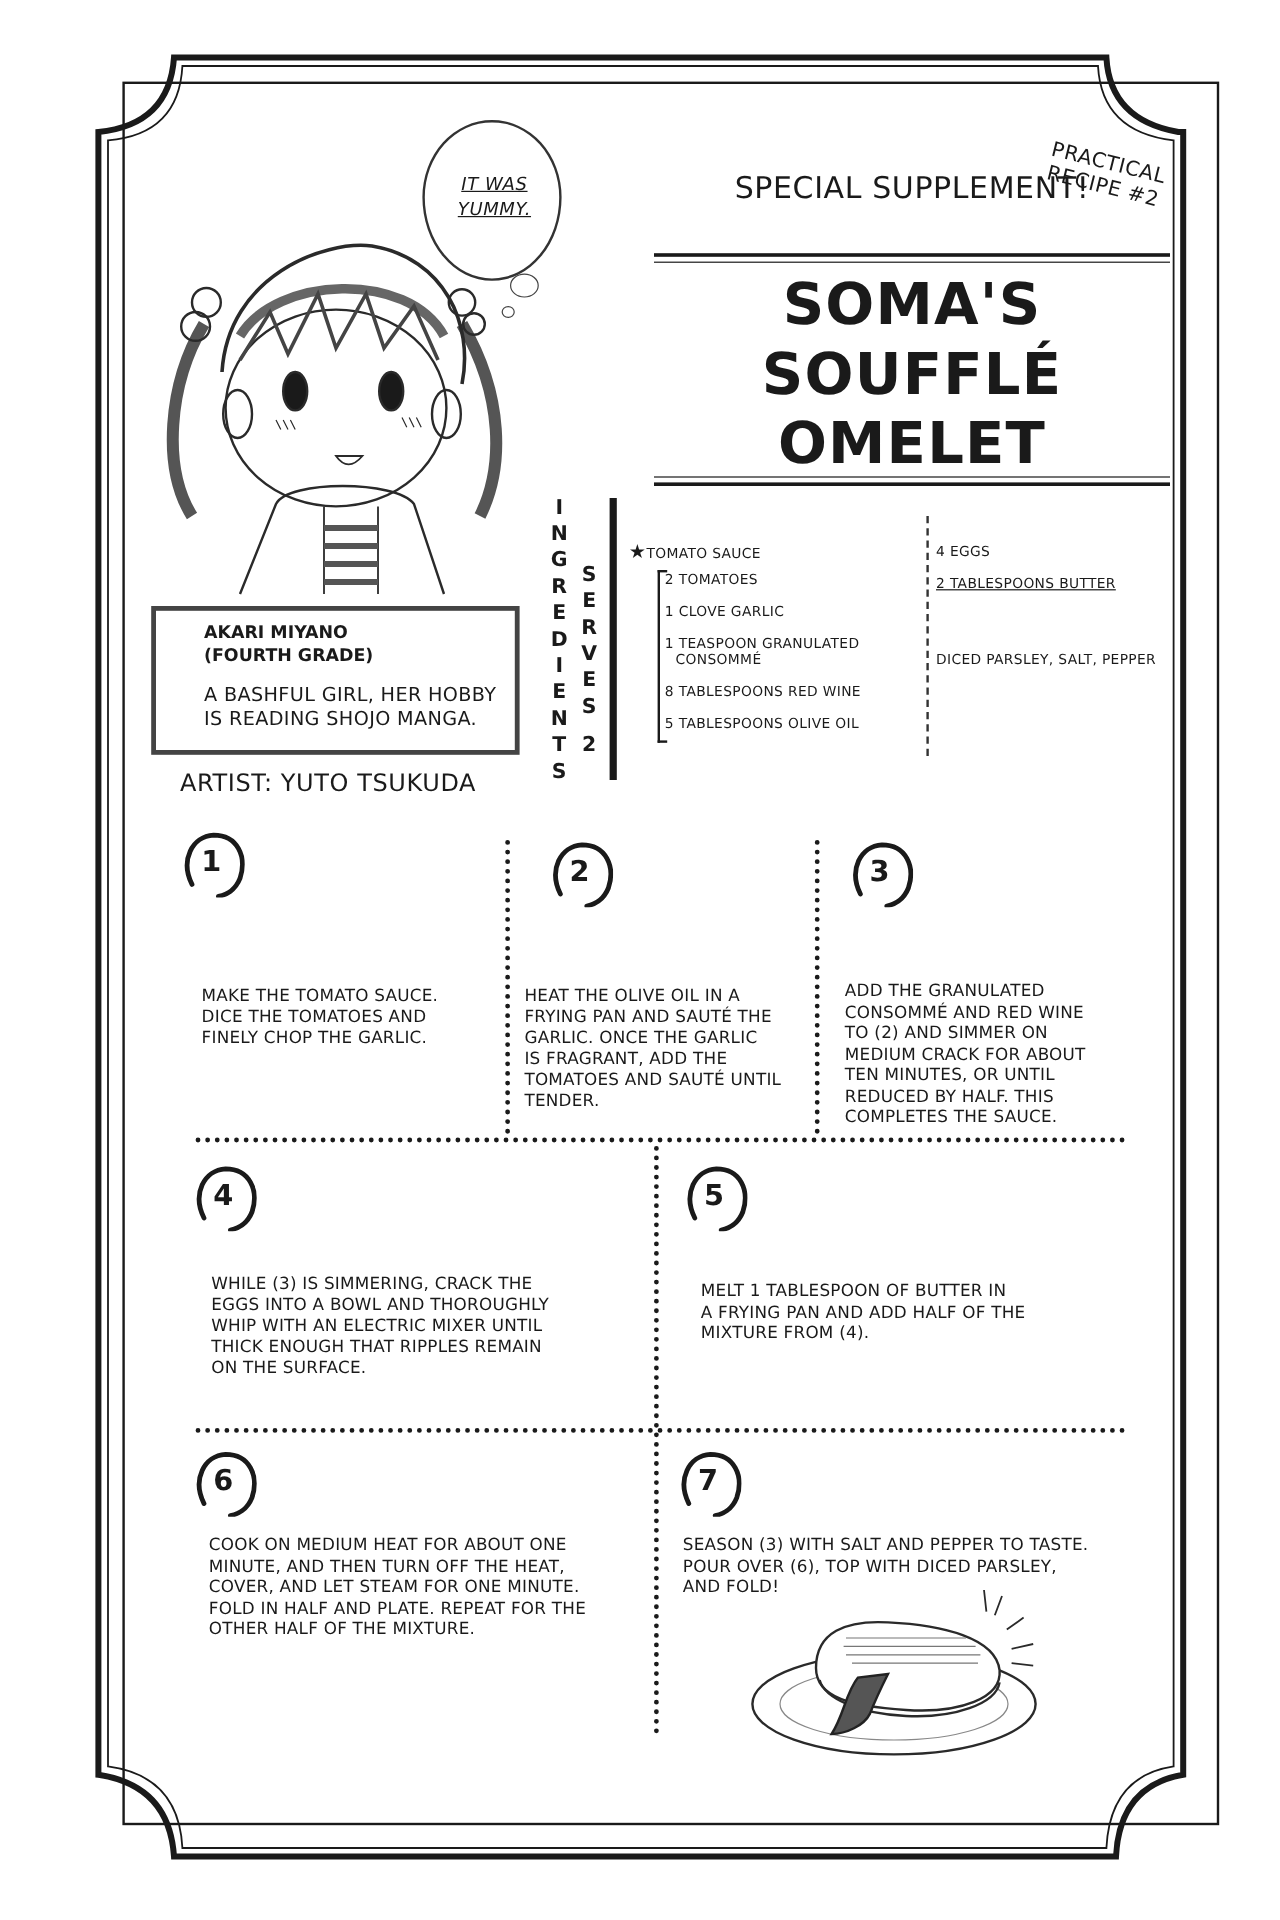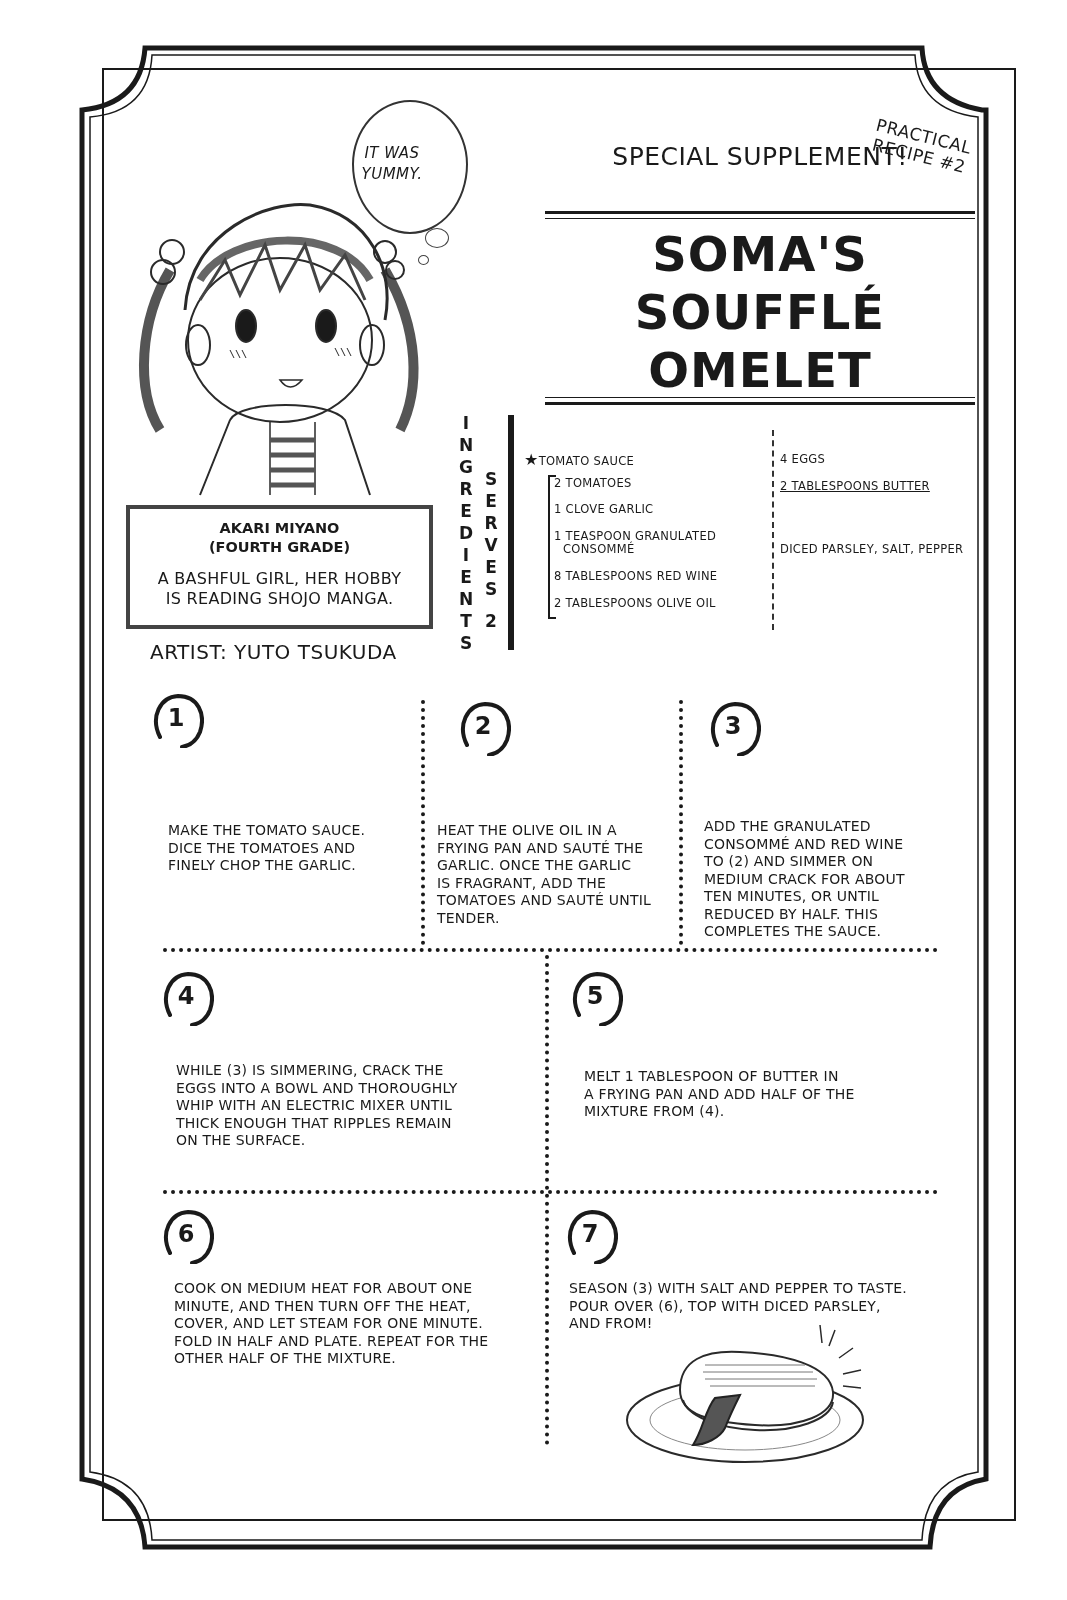--- a/index.html
+++ b/index.html
@@ -17,30 +17,30 @@
   .volume { left:560px; top:142px; width:400px; text-align:center; font-size:25px;
             line-height:30px; letter-spacing:0.5px; }
   .title { left:560px; top:225px; width:400px; text-align:center; font-size:48px;
            font-weight:bold; line-height:58px; letter-spacing:1px; }
   .rule { left:545px; width:430px; height:0; border-top:3px solid #1a1a1a; }
   .rule.thin { border-top:1.5px solid #1a1a1a; }
 
   
   .bubble { left:352px; top:100px; width:112px; height:130px; border:2px solid #333;
             border-radius:50% 50% 50% 50% / 48% 48% 52% 52%; background:#fff; }
-  .bubble-text { left:336px; top:143px; width:112px; text-align:center; font-size:15px;
-                 line-height:21px; font-style:italic; letter-spacing:0.5px; }
+  .bubble-text { left:356px; top:143px; width:112px; text-align:center; font-size:15px;
+                 line-height:21px; font-style:italic; letter-spacing:0.5px;text-decoration:underline; }
   .thought { border:1.5px solid #444; border-radius:50%; background:#fff; }
 
   
   .portrait { left:130px; top:190px; width:300px; height:310px; }
 
   
   .profile { left:126px; top:505px; width:307px; height:124px; border:4px solid #444;
-             box-sizing:border-box; text-align:center; }
+             box-sizing:border-box; text-align:left;padding-left:40px; }
   .profile .name { margin-top:10px; font-size:14.5px; font-weight:bold; line-height:19px; }
   .profile .desc { margin-top:12px; font-size:16px; line-height:20px; letter-spacing:0.3px; }
   .artist { left:150px; top:640px; font-size:20px; letter-spacing:0.5px;text-align:right; }
 
   
   .vert { font-weight:bold; font-size:17px; line-height:22px; width:20px; text-align:center; }
   .ing-bar { left:508px; top:415px; width:6px; height:235px; background:#1a1a1a; }
   .ing { font-size:11.5px; letter-spacing:0.3px; }
   .bracket { left:548px; top:475px; width:6px; height:140px; border:2px solid #1a1a1a;
              border-right:none; }
@@ -166,21 +166,21 @@
 
 <div class="abs ing" style="left:524px;top:450px;">
   <span style="font-size:16px;">★</span><span>TOMATO SAUCE</span>
 </div>
 <div class="abs bracket"></div>
 <div class="abs ing" style="left:554px;top:476px;">2 TOMATOES</div>
 <div class="abs ing" style="left:554px;top:502px;">1 CLOVE GARLIC</div>
 <div class="abs ing" style="left:554px;top:529px;">1 TEASPOON GRANULATED</div>
 <div class="abs ing" style="left:563px;top:542px;">CONSOMMÉ</div>
 <div class="abs ing" style="left:554px;top:569px;">8 TABLESPOONS RED WINE</div>
-<div class="abs ing" style="left:554px;top:596px;">2 TABLESPOONS OLIVE OIL</div>
+<div class="abs ing" style="left:554px;top:596px;">5 TABLESPOONS OLIVE OIL</div>
 
 <div class="abs dash-v"></div>
 <div class="abs ing" style="left:780px;top:452px;">4 EGGS</div>
 <div class="abs ing" style="left:780px;top:479px;text-decoration:underline;">2 TABLESPOONS BUTTER</div>
 <div class="abs ing" style="left:780px;top:518px;margin-top:24px;">DICED PARSLEY, SALT, PEPPER</div>
 
 <div class="abs dot-v" style="left:421px;top:700px;height:245px;"></div>
 <div class="abs dot-v" style="left:679px;top:700px;height:245px;"></div>
 <div class="abs dot-h" style="left:163px;top:948px;width:775px;"></div>
 <div class="abs dot-v" style="left:545px;top:955px;height:490px;"></div>
@@ -279,21 +279,21 @@
 
 <div class="abs" style="left:562px;top:1208px;">
   <svg class="step-num" viewBox="0 0 56 56">
       <use href="#brush-circle"></use>
     </svg>
   <div class="abs" style="left:0;top:12px;width:56px;text-align:center;font-size:24px;font-weight:bold;">7</div>
 </div>
 <div class="abs step-text" style="left:569px;top:1280px;">
   <div>SEASON (3) WITH SALT AND PEPPER TO TASTE.</div>
   <div>POUR OVER (6), TOP WITH DICED PARSLEY,</div>
-  <div>AND FROM!</div>
+  <div>AND FOLD!</div>
 </div>
 
 <svg class="abs omelet" width="250" height="150" viewBox="0 0 250 150">
   <g fill="none" stroke="#2a2a2a" stroke-width="2">
     <ellipse cx="120" cy="100" rx="118" ry="42" fill="#fff"></ellipse>
     <ellipse cx="120" cy="100" rx="95" ry="30" stroke="#888" stroke-width="1"></ellipse>
     <path d="M55,70 C55,40 80,30 115,32 C160,34 205,45 208,72 C210,95 175,108 130,105 C85,102 55,95 55,70 Z" fill="#fff"></path>
     <path d="M58,80 C62,95 90,108 130,110 C170,112 205,100 208,82"></path>
     <path d="M80,45 h100 M78,52 h110 M80,59 h112 M85,66 h105" stroke="#777" stroke-width="1"></path>
     <path d="M90,78 C80,90 78,110 68,125 C80,125 95,118 100,108 C105,95 110,85 115,75 Z" fill="#555" stroke="#222"></path>

